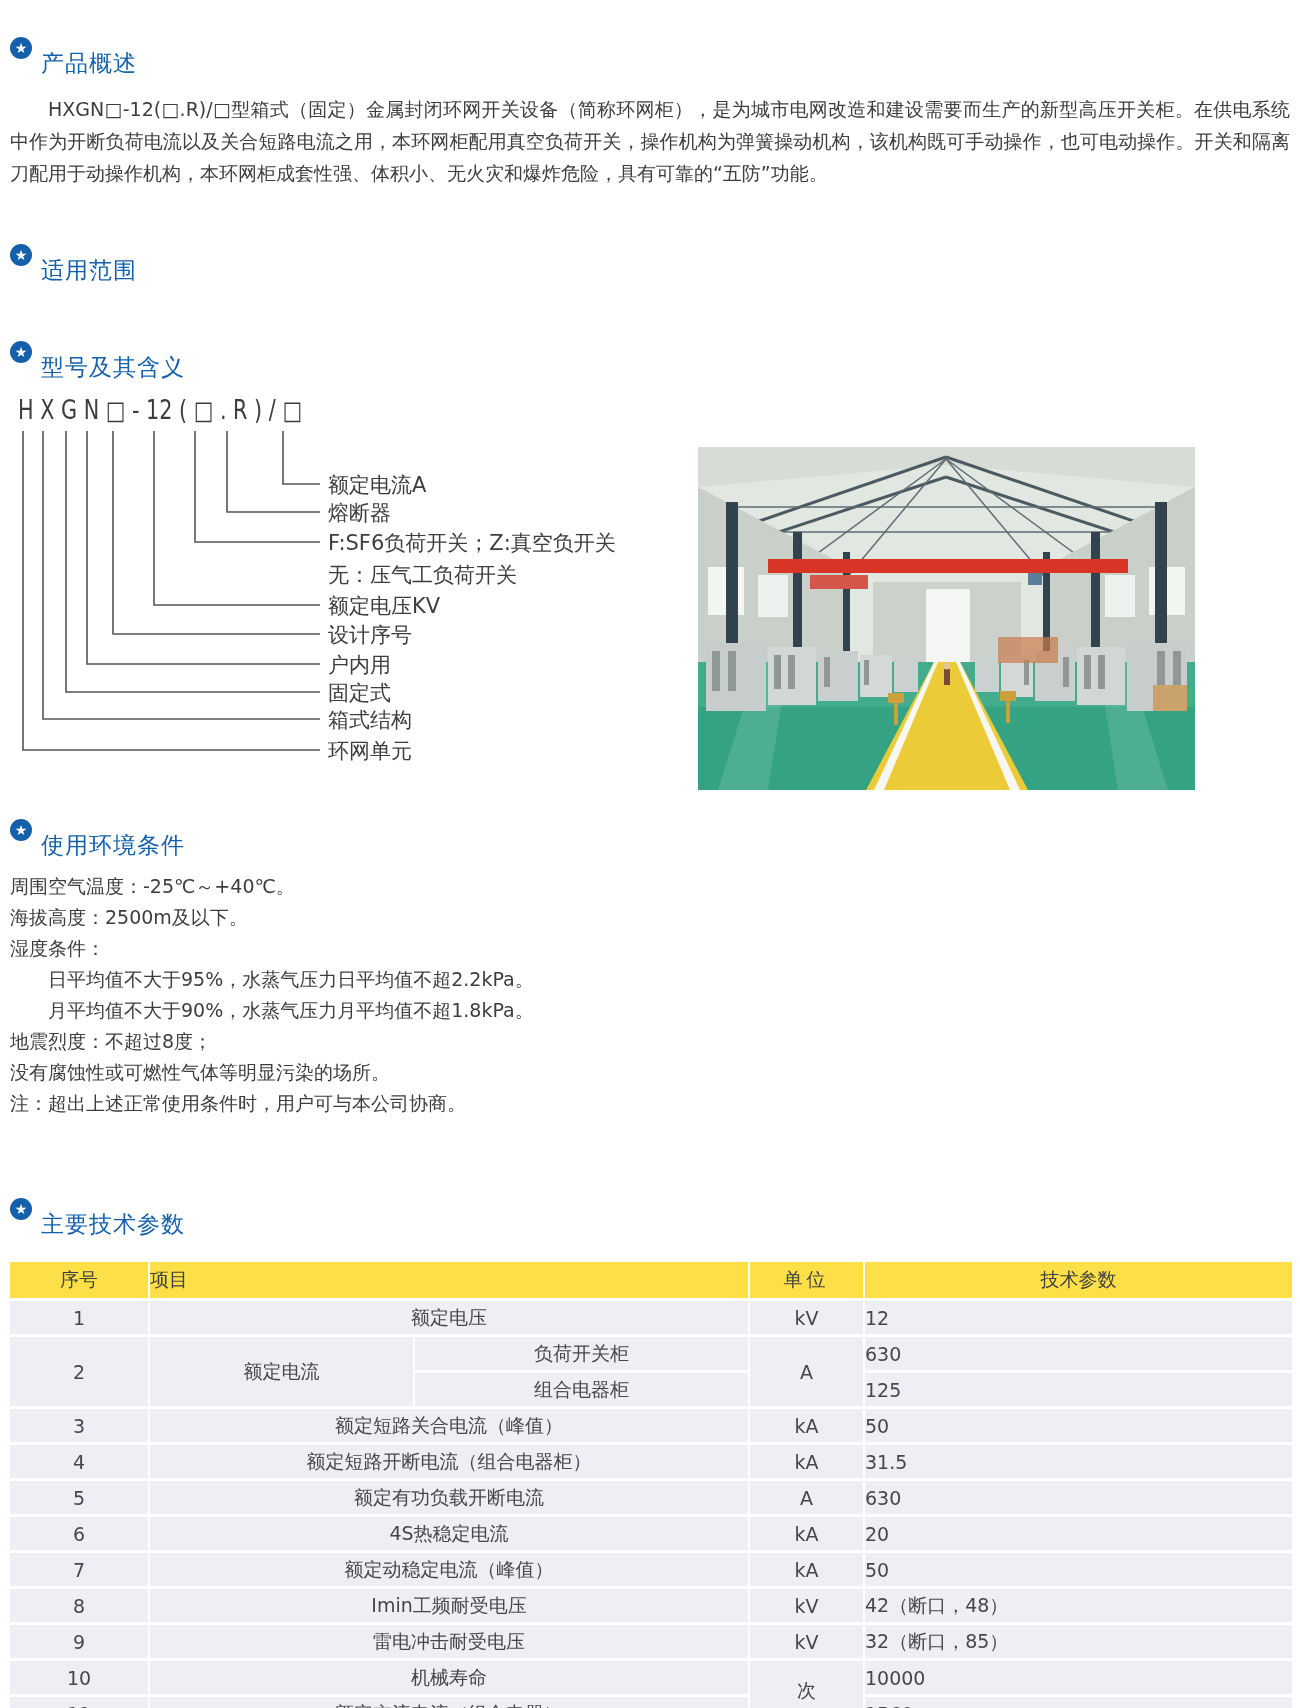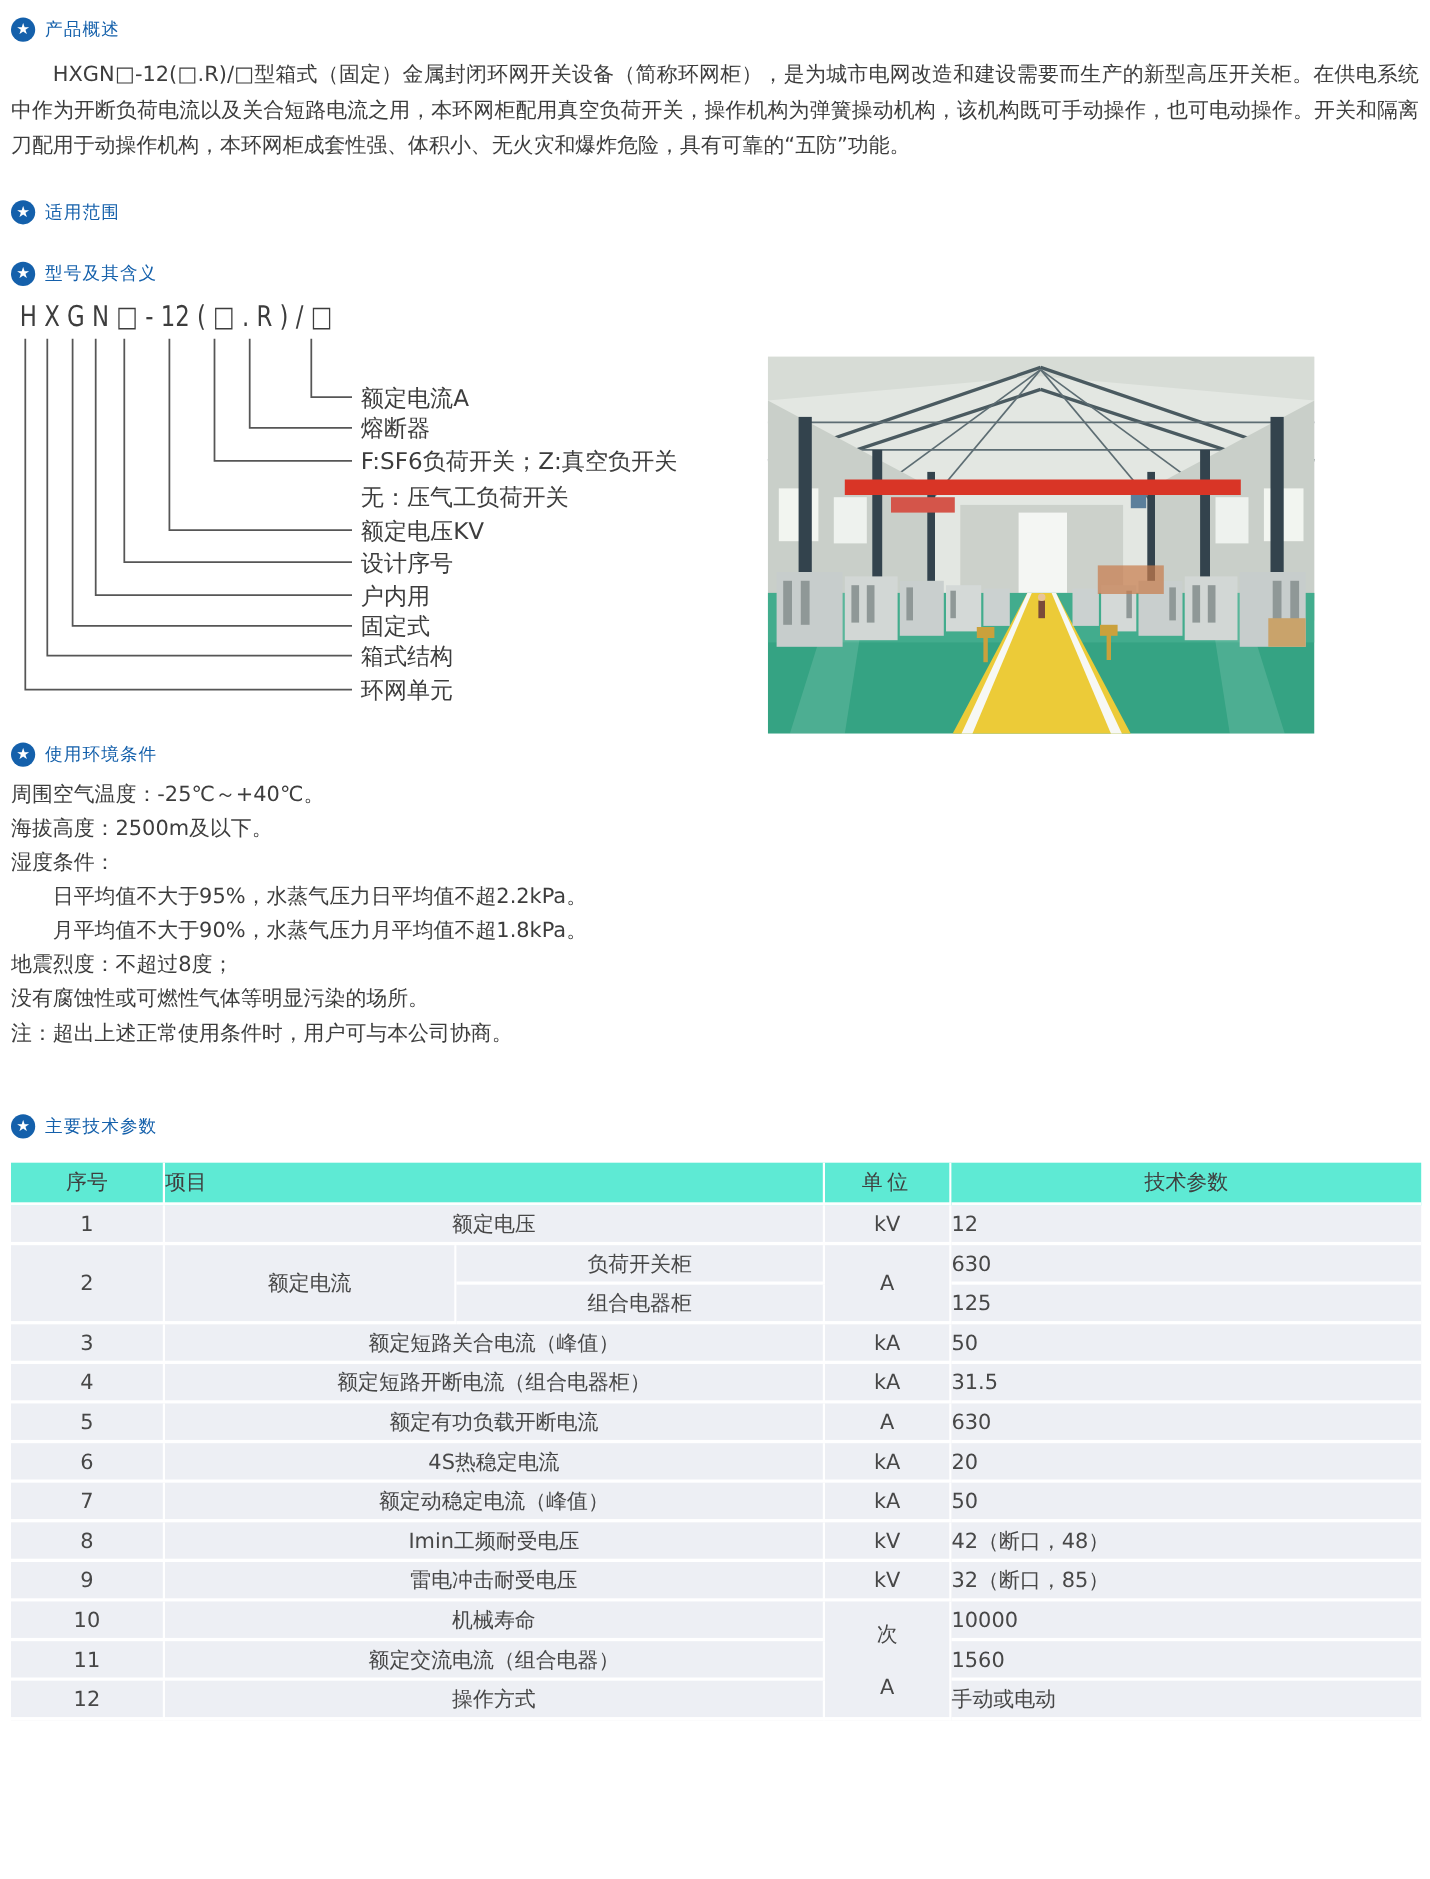--- a/index.html
+++ b/index.html
@@ -1,21 +1,21 @@
 <!DOCTYPE html>
 <html><head>
 <meta charset="utf-8">
 <style>
   html,body { margin:0; padding:0; background:#ffffff; }
   body { font-family:"DejaVu Sans","Liberation Sans",sans-serif; color:#3d3d3d; }
   .page { width:1300px; height:1708px; box-sizing:border-box; padding:12px 8px 0 10px; overflow:hidden; }
 
   
   .sec-head { display:flex; align-items:center; gap:9px; margin:0; }
-  .sec-title { font-size:16px; color:#1460ab; font-weight:500; letter-spacing:1px; }
+  .sec-title { font-size:23px; color:#1460ab; font-weight:500; letter-spacing:1px;margin-top:32px; }
   .sec-icon { width:22px; height:22px; border-radius:50%; background:#1460ab; color:#fff;
               display:inline-flex; align-items:center; justify-content:center;
               font-size:14px; line-height:1; flex:none; }
 
   
   .para { margin:14px 2px 0 0; font-size:19px; line-height:32px; text-align:justify;
           text-indent:2em; color:#3d3d3d; }
 
   .sec { margin-top:34px; }
   .sec-first { margin-top:4px; }
@@ -28,21 +28,21 @@
   
   .env-lines { margin-top:10px; }
   .env-line { font-size:19px; line-height:31px; color:#3d3d3d; }
   .env-indent { padding-left:2em; }
 
   
   .tbl-wrap { margin-top:22px; }
   table.params { border-collapse:separate; border-spacing:0; table-layout:fixed; width:1282px; }
   table.params th, table.params td { border-bottom:3px solid #fff; border-right:2px solid #fff;
        font-weight:normal; padding:0; overflow:visible; }
-  table.params th { background:#5eead4; height:36px; font-size:19px; color:#3f3f3f; }
+  table.params th { background:#fde047; height:36px; font-size:19px; color:#3f3f3f; }
   table.params td { background:#edeff4; height:33px; font-size:19px; color:#474747; }
   table.params .last-col { border-right:none; }
   th.unit-head { font-size:25px; letter-spacing:4px; }
   td.c-no { text-align:center; color:#565656; }
   td.c-item { text-align:center; padding-left:78px; }
   td.c-sub { text-align:center; }
   td.c-unit { text-align:center; }
   td.c-val { text-align:left; padding-left:170px; }
   th.h-no { text-align:center; }
   th.h-item { text-align:left; padding-left:78px; }

